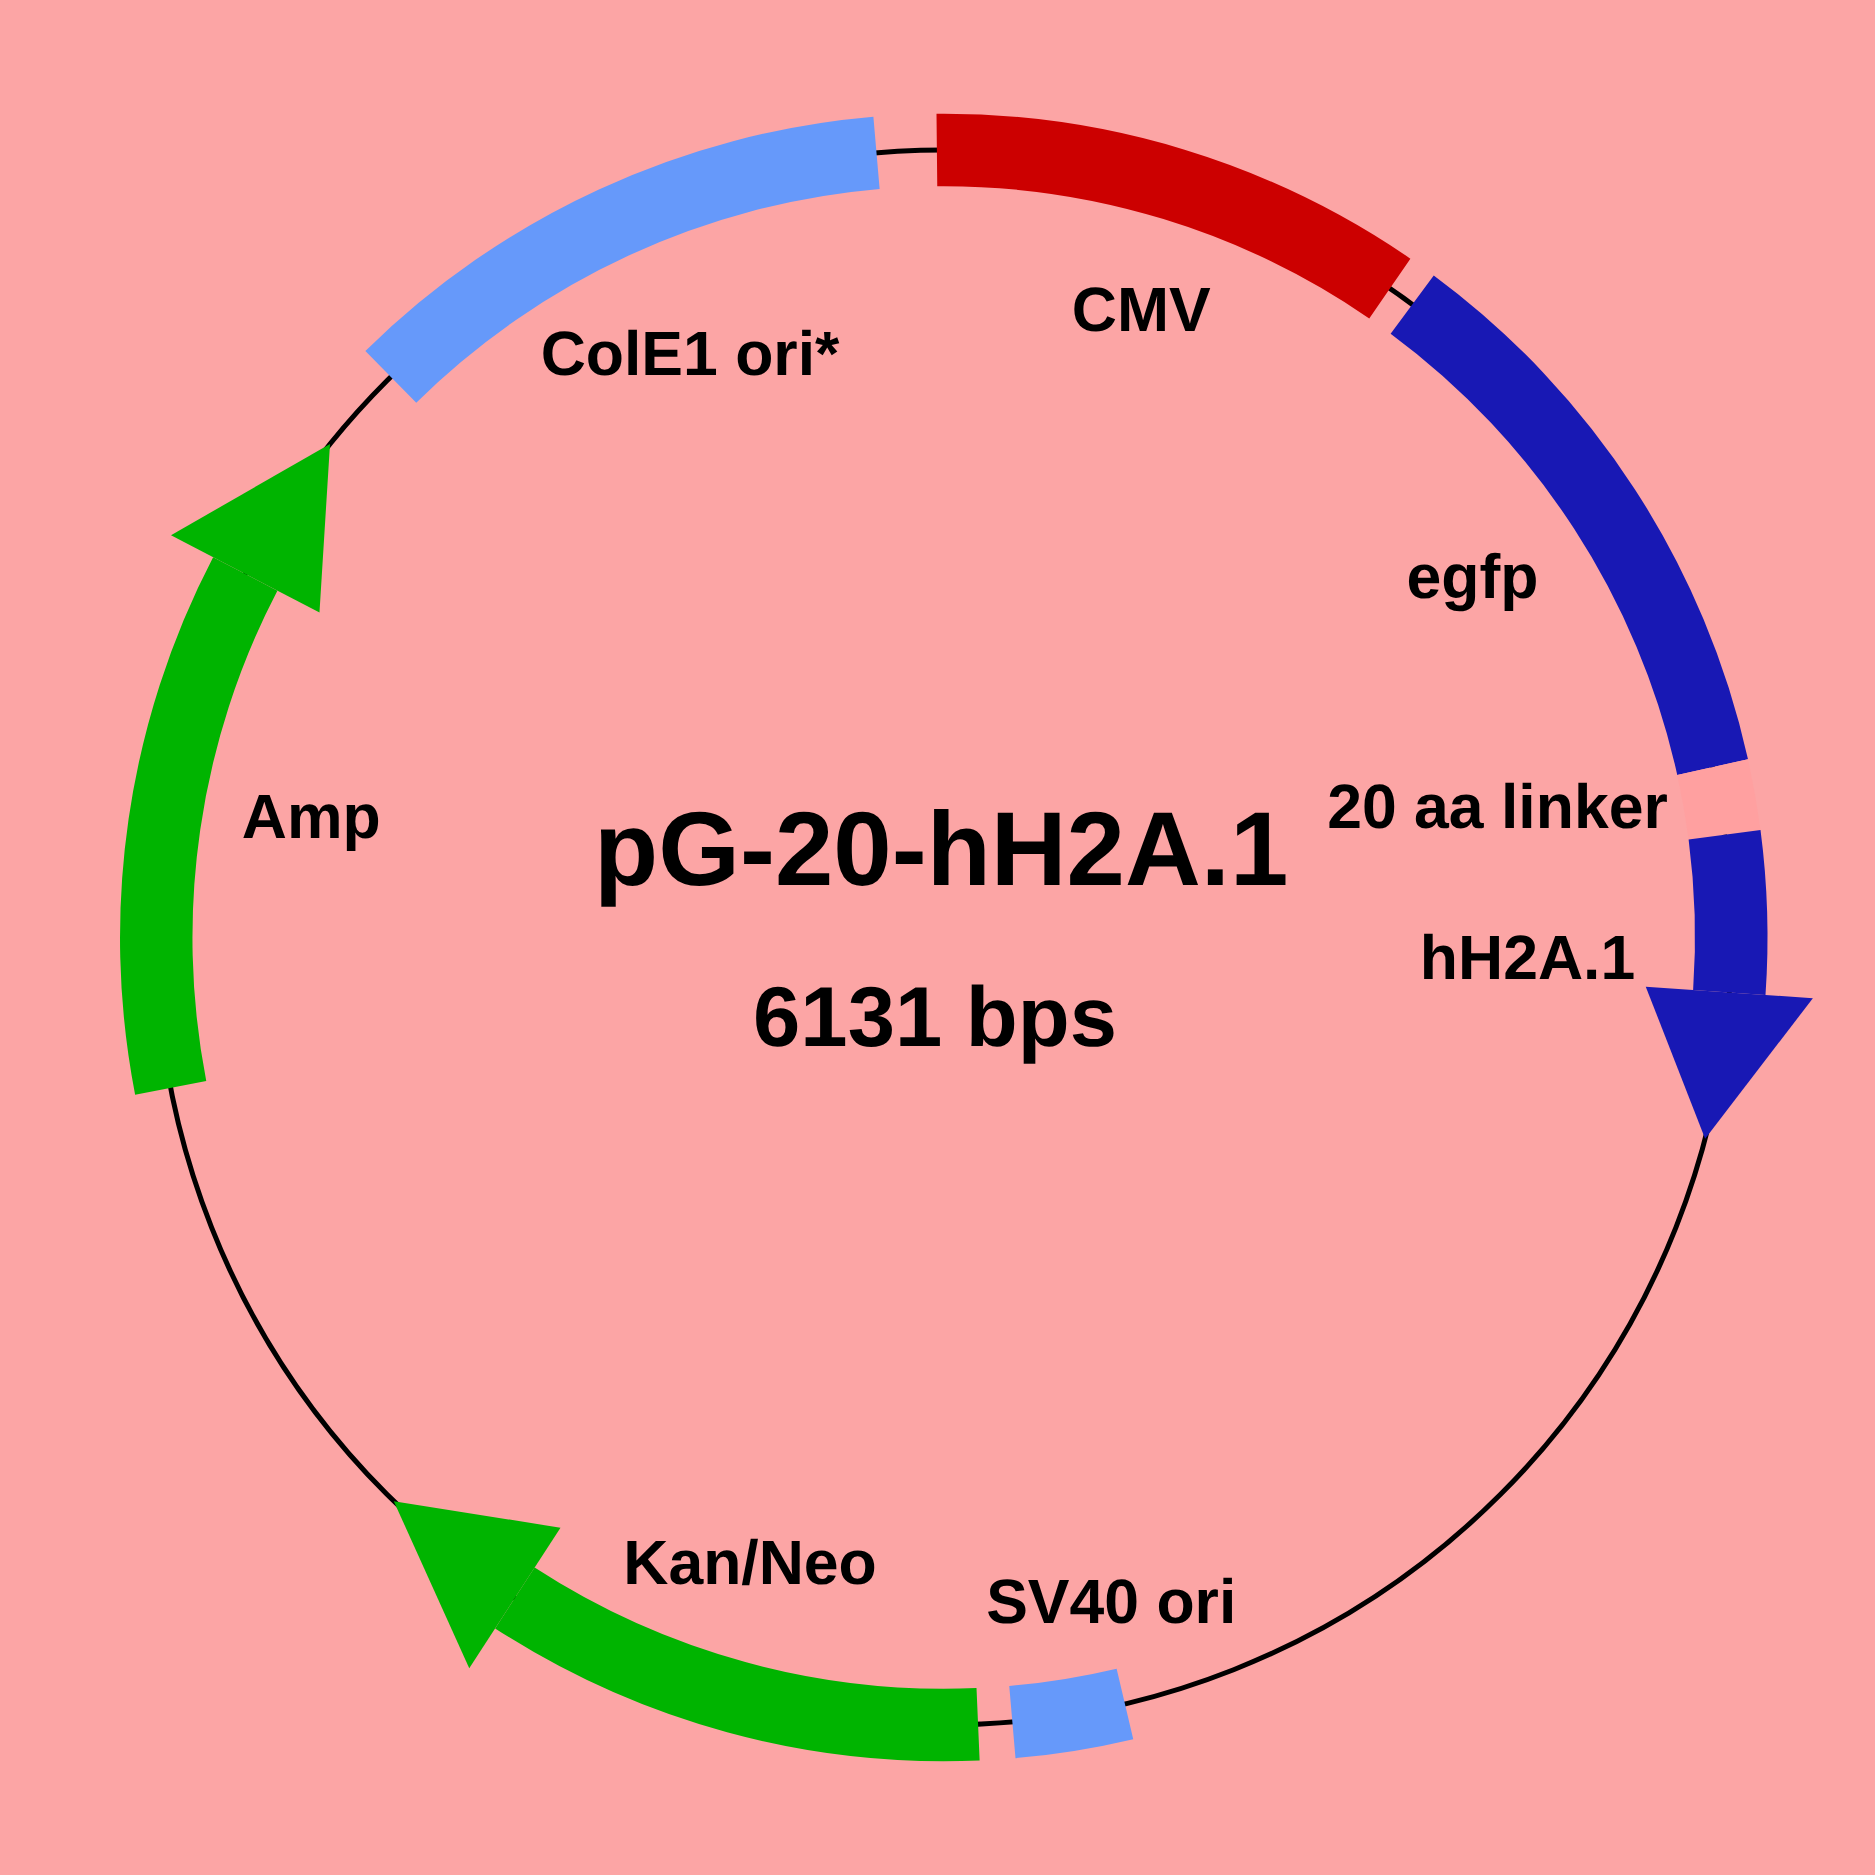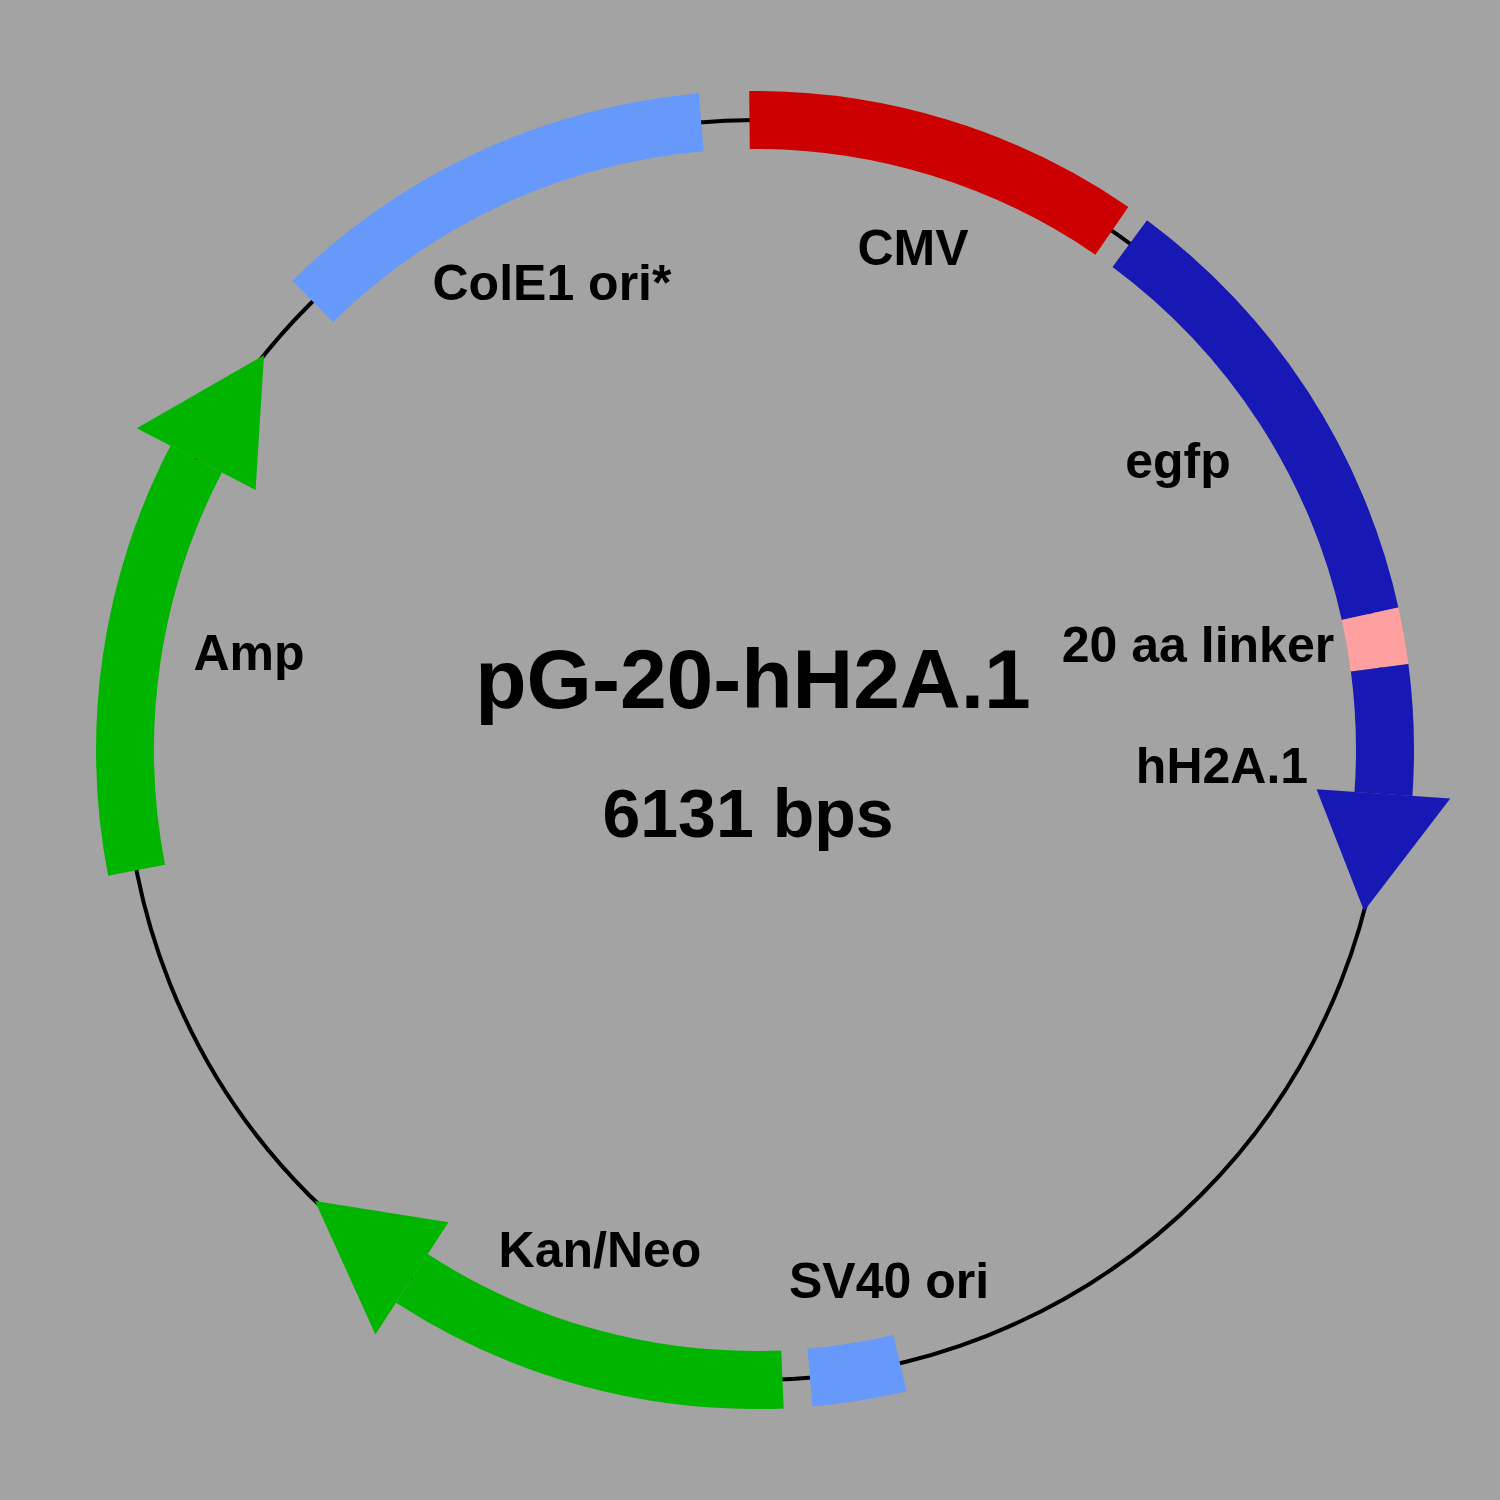--- a/index.html
+++ b/index.html
@@ -4,21 +4,21 @@
 <style>
   html, body {
     margin: 0;
     padding: 0;
     background: #ffffff;
   }
   .stage {
     width: 1500px;
     height: 1500px;
     position: relative;
-    background: #a3a3a3;
+    background: #fca5a5;
     font-family: "Liberation Sans", sans-serif;
   }
   svg { display: block; }
   .feature-label {
     font-family: "Liberation Sans", sans-serif;
     font-weight: bold;
     font-size: 50px;
     fill: #000000;
   }
   .plasmid-title {

